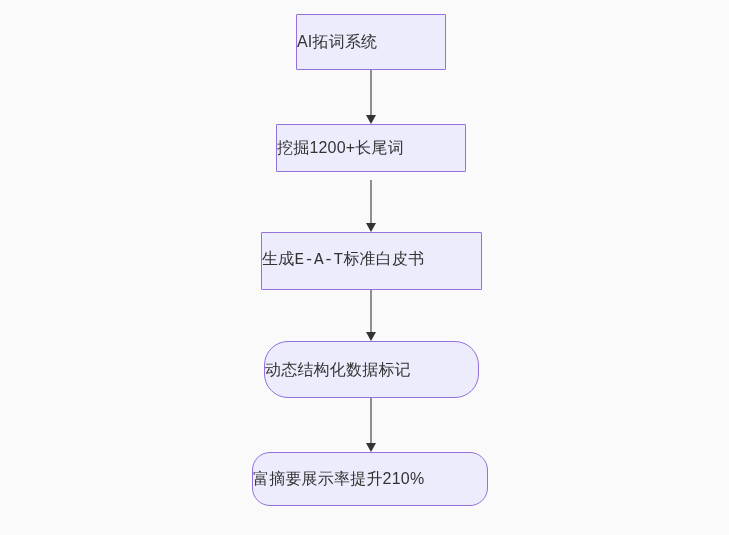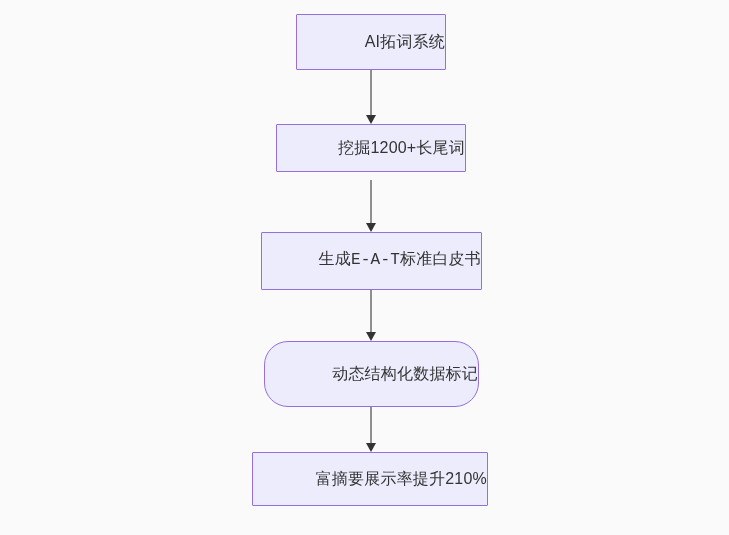--- a/index.html
+++ b/index.html
@@ -21,21 +21,21 @@
   }
 
   .node {
     position: absolute;
     box-sizing: border-box;
     background: #ececfd;
     border: 1.6px solid #9370db;
     border-radius: 1px;
     display: flex;
     align-items: center;
-    justify-content: flex-end;
+    justify-content: flex-start;
     color: #333333;
     font-size: 16px;
     line-height: 1.2;
     letter-spacing: 0.2px;
     white-space: nowrap;
   }
 
   .node-label {
     display: block;
   }
@@ -91,21 +91,21 @@
   </div>
 
   <div class="node" style="left: 276px; top: 124px; width: 190px; height: 48px; background: rgb(236, 236, 253); border-color: rgb(147, 112, 219); color: rgb(51, 51, 51);">
     <span class="node-label">挖掘1200+长尾词</span>
   </div>
 
   <div class="node" style="left: 261px; top: 232px; width: 221px; height: 58px; background: rgb(236, 236, 253); border-color: rgb(147, 112, 219); color: rgb(51, 51, 51); font-family: Liberation Mono, monospace;">
     <span class="node-label">生成E-A-T标准白皮书</span>
   </div>
 
-  <div class="node" style="left: 264px; top: 341px; width: 215px; height: 66px; background: rgb(236, 236, 253); border-color: rgb(147, 112, 219); color: rgb(51, 51, 51); border-radius: 24px;">
+  <div class="node" style="left: 264px; top: 341px; width: 215px; height: 57px; background: rgb(236, 236, 253); border-color: rgb(147, 112, 219); color: rgb(51, 51, 51); border-radius: 24px;">
     <span class="node-label">动态结构化数据标记</span>
   </div>
 
-  <div class="node" style="left: 252px; top: 452px; width: 236px; height: 54px; background: rgb(236, 236, 253); border-color: rgb(147, 112, 219); color: rgb(51, 51, 51);">
+  <div class="node" style="left: 252px; top: 452px; width: 236px; height: 54px; background: rgb(236, 236, 253); border-color: rgb(147, 112, 219); color: rgb(51, 51, 51); border-radius: 18px;">
     <span class="node-label">富摘要展示率提升210%</span>
   </div>
 
 </div>
 
 </body></html>

